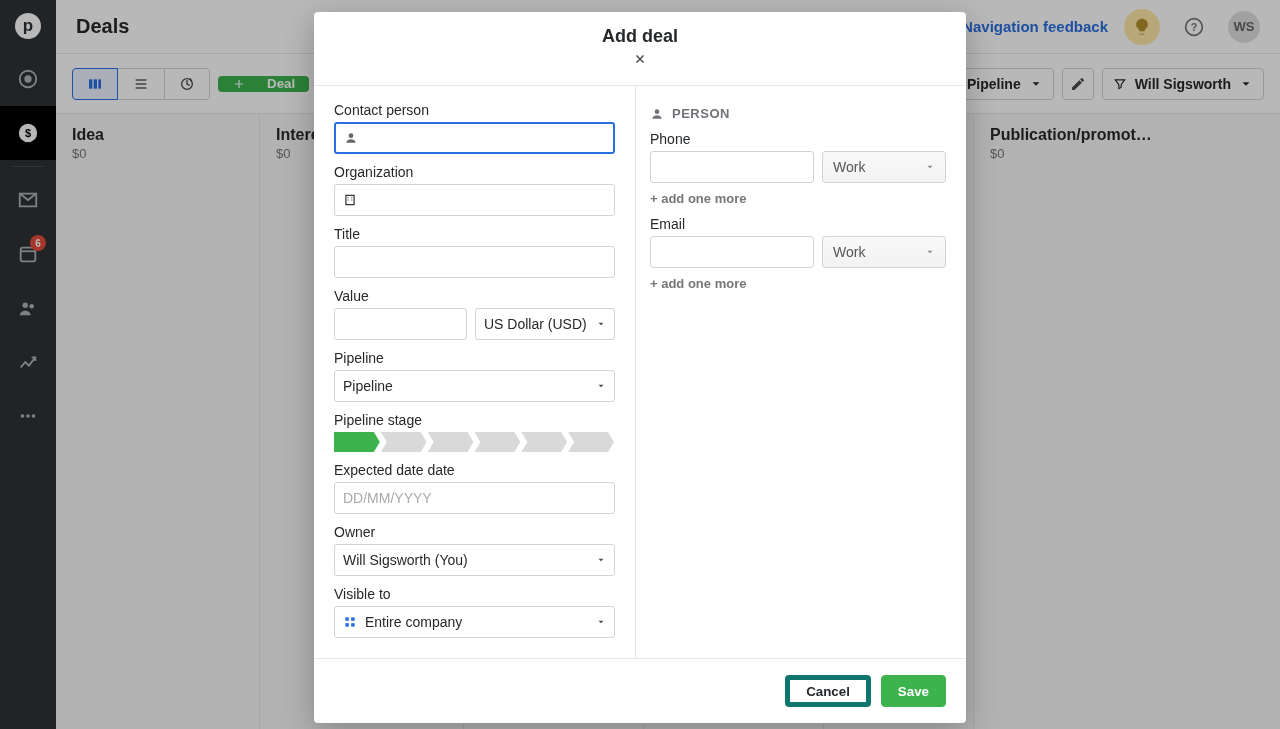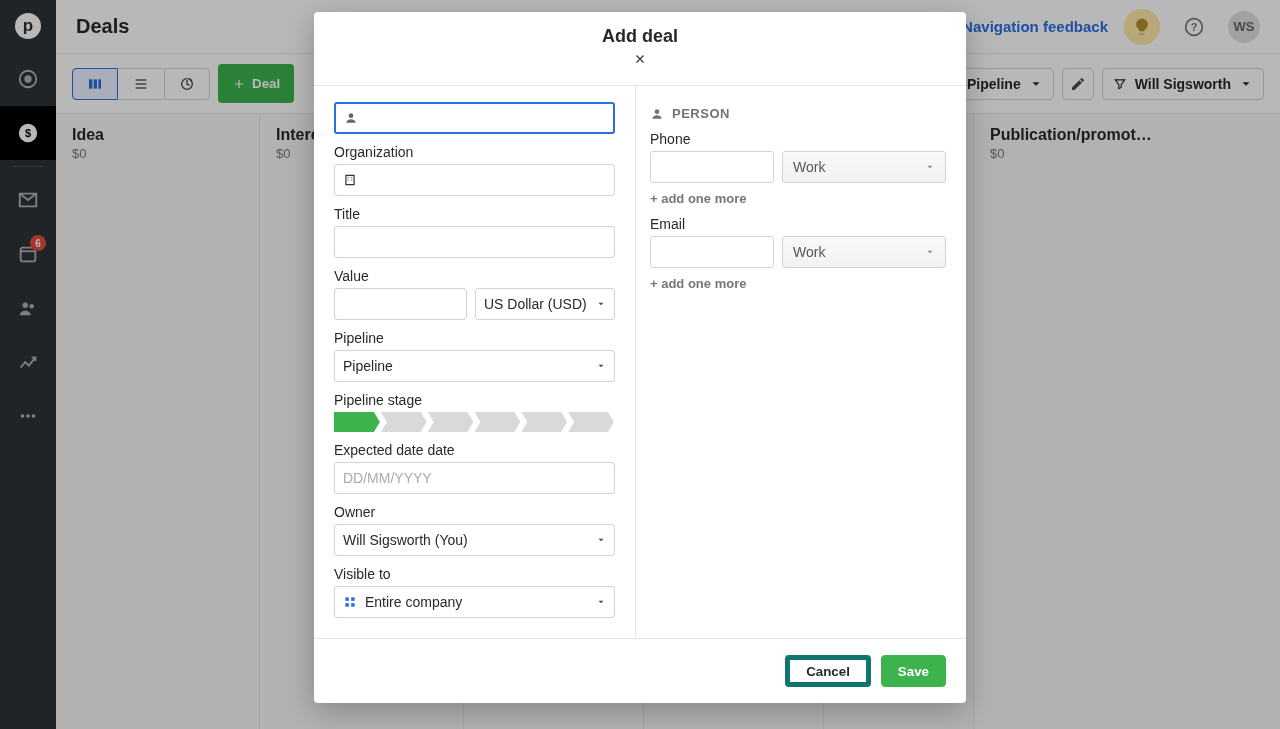--- a/index.html
+++ b/index.html
@@ -108,23 +108,23 @@
   display:flex; align-items:center; justify-content:center;
   color:#4a4a4a; cursor:pointer;
 }
 .view-btn:first-child { border-radius:4px 0 0 4px; }
 .view-btn:nth-child(2) { border-left:none; border-right:none; }
 .view-btn:last-child { border-radius:0 4px 4px 0; }
 .view-btn.active { background:#eaf1ff; border-color:#2a6fe0; color:#2a6fe0; }
 .view-btn svg { width:16px; height:16px; fill: currentColor; }
 
 .add-deal-btn {
-  height:39px; padding: 0 14px; border-radius:4px;
+  height:16px; padding: 0 14px; border-radius:4px;
   background:#3cb34d; color:#fff; font-weight:600;
-  display:flex; align-items:center; gap:6px;
+  display:flex; align-items:center; gap:21px;
   border:none; cursor:pointer;
 }
 .add-deal-btn svg { width:14px; height:14px; fill:#fff; }
 
 .toolbar-right { margin-left:auto; display:flex; align-items:center; gap:8px; }
 .drop-btn {
   height:32px; padding:0 10px; border:1px solid #cfd4d9; background:#fff;
   display:flex; align-items:center; gap:8px; border-radius:4px; cursor:pointer;
   font-weight:600; color:#26292c;
 }
@@ -230,21 +230,21 @@
   display:flex; align-items:center; gap:8px;
   color:#6f7377; font-weight:700; font-size:13px;
   letter-spacing: .5px;
   padding: 4px 0 10px 0;
 }
 .person-header svg { width:14px;height:14px; fill:#6f7377; }
 
 .phone-row, .email-row { display:flex; gap:8px; }
 .phone-row .text-input, .email-row .text-input { flex:1; }
 .type-select {
-  width:164px; height:32px; border:1px solid #cfd4d9; border-radius:3px;
+  width:124px; height:32px; border:1px solid #cfd4d9; border-radius:3px;
   background: linear-gradient(#f9f9f9,#f2f2f2);
   display:flex; align-items:center; justify-content:space-between;
   padding:0 10px; cursor:pointer; color:#555;
 }
 .type-select svg { width:10px;height:10px; fill:#888; }
 
 .add-more { color:#777; font-size:13px; margin-top:8px; cursor:pointer; display:inline-block; font-weight:600;}
 
 .modal-footer {
   padding: 16px 20px;
@@ -425,20 +425,21 @@
       <h2>Add deal</h2>
       <button class="close-btn">
         <svg viewBox="0 0 24 24">
             <path d="M18 6L6 18M6 6l12 12" stroke="currentColor" stroke-width="2.5" fill="none"></path>
           </svg>
       </button>
     </div>
     <div class="modal-body">
       <div class="body-left">
         <div class="field">
+          <label class="field-label">Contact person</label>
           <div class="text-input icon-input focused">
             <svg viewBox="0 0 24 24">
                 <circle cx="12" cy="8" r="4"></circle>
                 <path d="M4 20c0-4 4-6 8-6s8 2 8 6"></path>
               </svg>
           </div>
         </div>
         <div class="field">
           <label class="field-label">Organization</label>
           <div class="text-input icon-input">

